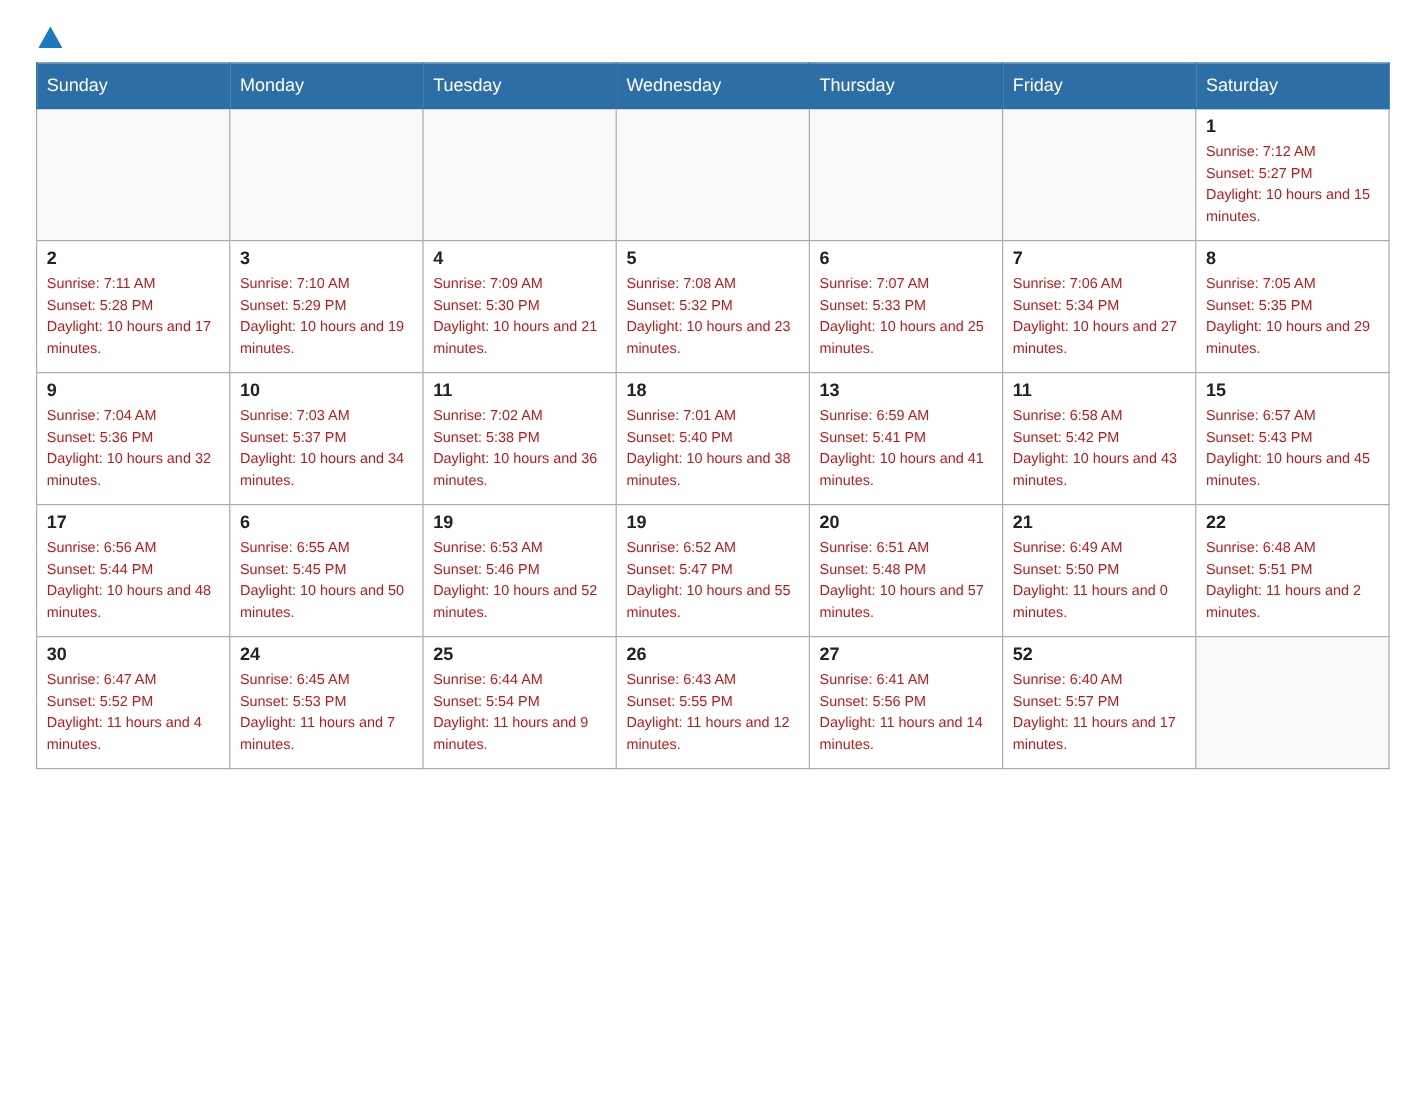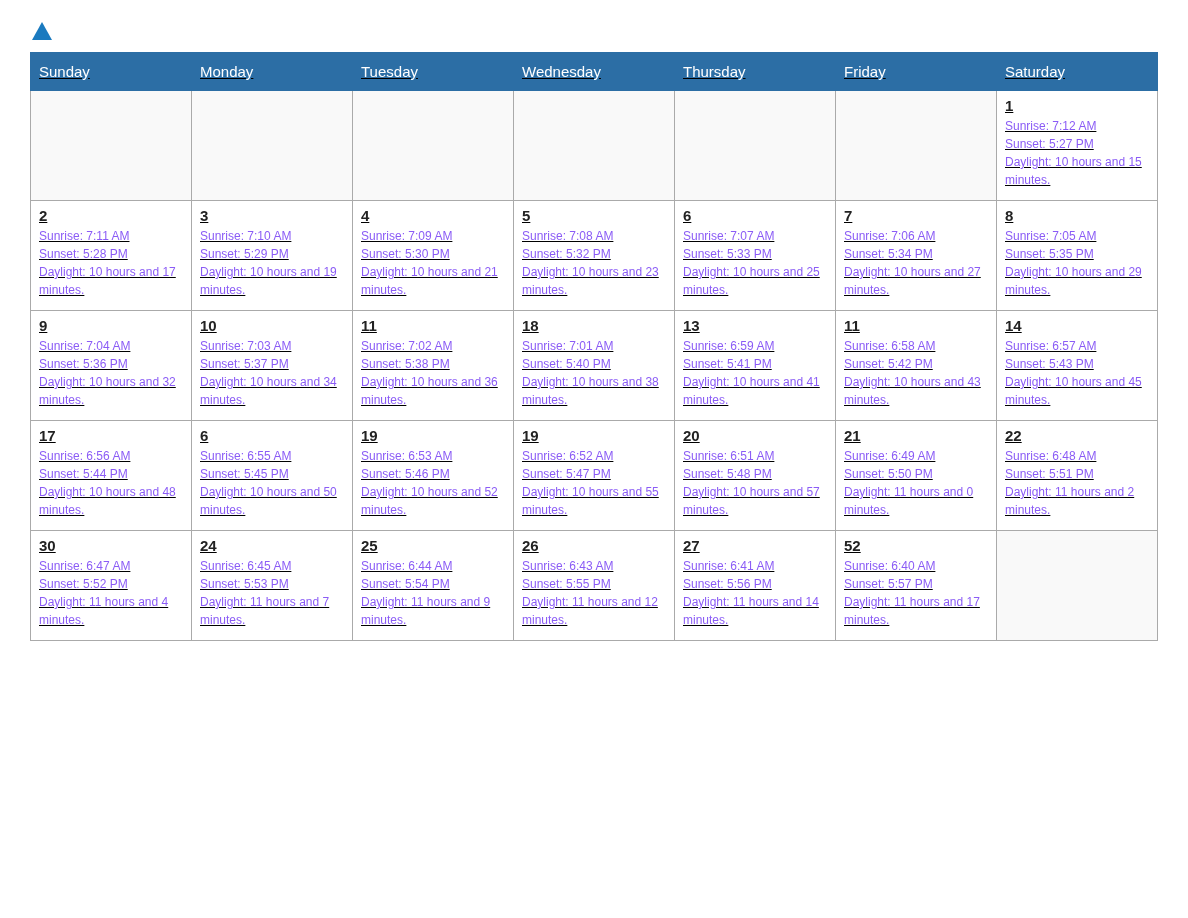--- a/index.html
+++ b/index.html
@@ -41,21 +41,20 @@
     }
     .location-title {
       font-size: 18px;
       color: #444;
       margin-top: 4px;
     }
     .calendar {
       width: 100%;
       border-collapse: collapse;
       margin-top: 0;
-      text-decoration: underline;
     }
     .calendar th {
       background-color: #2c6ea5;
       color: #fff;
       font-size: 15px;
       font-weight: normal;
       padding: 10px 8px;
       text-align: left;
       border: 1px solid #2c6ea5;
     }
@@ -70,21 +69,21 @@
     }
     .day-number {
       font-size: 15px;
       font-weight: bold;
       display: block;
       margin-bottom: 3px;
     }
     .day-info {
       font-size: 12px;
       line-height: 1.5;
-      color: #8b5cf6;
+      color: #b91c1c;
     }
     .empty-cell {
       background: #f9f9f9;
     }
   </style>
 </head>
 <body>
 
 <div class="header">
   <div class="logo">
@@ -178,21 +177,21 @@
         </td>
         <td>
           <span class="day-number">13</span>
           <div class="day-info">Sunrise: 6:59 AM<br>Sunset: 5:41 PM<br>Daylight: 10 hours and 41 minutes.</div>
         </td>
         <td>
           <span class="day-number">11</span>
           <div class="day-info">Sunrise: 6:58 AM<br>Sunset: 5:42 PM<br>Daylight: 10 hours and 43 minutes.</div>
         </td>
         <td>
-          <span class="day-number">14</span>
+          <span class="day-number">15</span>
           <div class="day-info">Sunrise: 6:57 AM<br>Sunset: 5:43 PM<br>Daylight: 10 hours and 45 minutes.</div>
         </td>
       </tr>
       <tr>
         <td>
           <span class="day-number">17</span>
           <div class="day-info">Sunrise: 6:56 AM<br>Sunset: 5:44 PM<br>Daylight: 10 hours and 48 minutes.</div>
         </td>
         <td>
           <span class="day-number">6</span>

